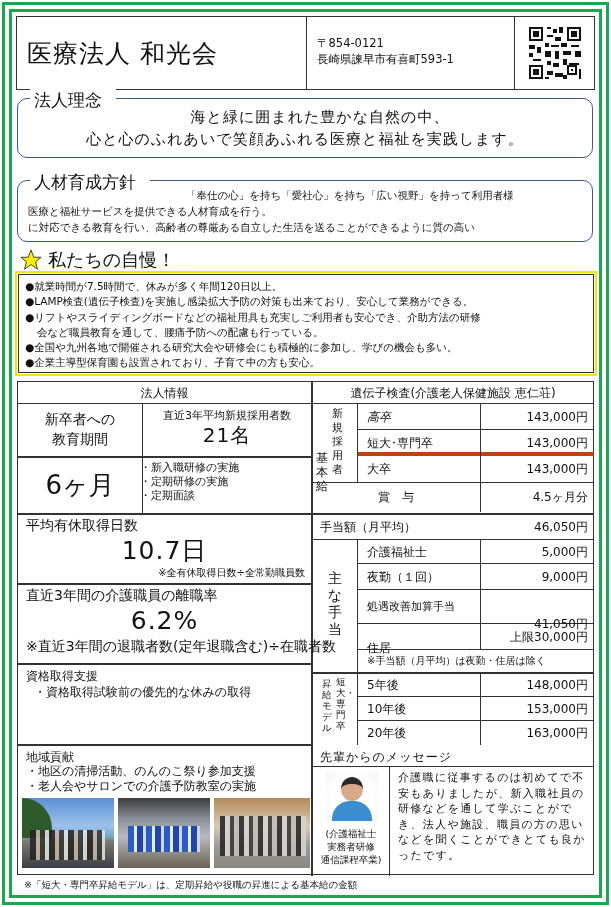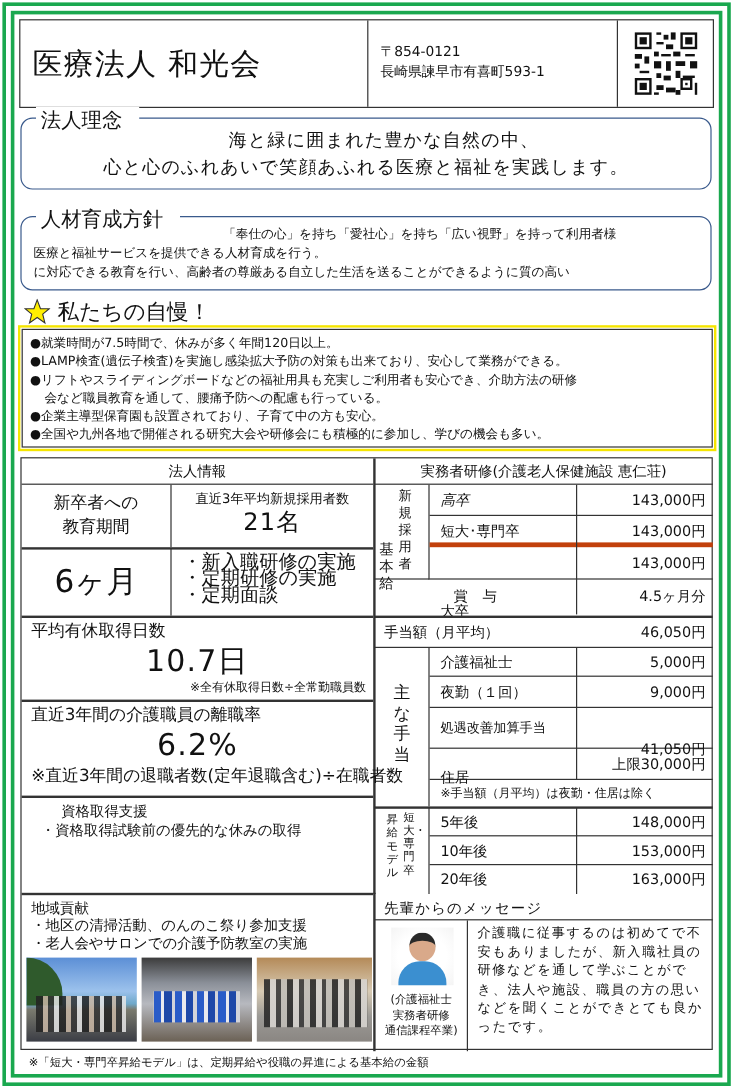--- a/index.html
+++ b/index.html
@@ -127,57 +127,57 @@
   <svg width="22" height="22" viewBox="0 0 24 24">
       <polygon points="12,1 15,9 23,9 17,14 19,22 12,17 5,22 7,14 1,9 9,9" fill="#ffee00" stroke="#333" stroke-width="1"></polygon>
     </svg>
   <span>私たちの自慢！</span>
 </div>
 <div class="pride-box">
   <div>●就業時間が7.5時間で、休みが多く年間120日以上。</div>
   <div>●LAMP検査(遺伝子検査)を実施し感染拡大予防の対策も出来ており、安心して業務ができる。</div>
   <div>●リフトやスライディングボードなどの福祉用具も充実しご利用者も安心でき、介助方法の研修</div>
   <div class="indent">会など職員教育を通して、腰痛予防への配慮も行っている。</div>
+  <div>●全国や九州各地で開催される研究大会や研修会にも積極的に参加し、学びの機会も多い。</div>
   <div>●企業主導型保育園も設置されており、子育て中の方も安心。</div>
-  <div>●全国や九州各地で開催される研究大会や研修会にも積極的に参加し、学びの機会も多い。</div>
 </div>
 
 <div class="tbl">
 
   <div class="vline" style="left:293px;top:0;height:363px;"></div>
 
   <div class="ab ctr" style="left:0;top:0;width:293px;height:22px;line-height:22px;font-size:12px;border-bottom:1px solid #333;">法人情報</div>
   <div class="ab ctr" style="left:0;top:22px;width:125px;height:52px;padding-top:5px;font-size:14px;line-height:20px;border-right:1px solid #333;">
     <div>新卒者への</div>
     <div>教育期間</div>
   </div>
   <div class="ab ctr" style="left:125px;top:22px;width:168px;height:52px;padding-top:4px;">
     <div style="font-size:11px;">直近3年平均新規採用者数</div>
     <div style="font-size:20px;line-height:24px;letter-spacing:1px;">21名</div>
   </div>
   <div class="hline" style="left:0;top:74px;width:293px;"></div>
   <div class="ab ctr" style="left:0;top:75px;width:125px;height:56px;line-height:56px;font-size:26px;border-right:1px solid #333;">6ヶ月</div>
-  <div class="ab" style="left:134px;top:79px;font-size:16px;line-height:14px;">
+  <div class="ab" style="left:122px;top:79px;font-size:11px;line-height:14px;">
     <div>・新入職研修の実施</div>
     <div>・定期研修の実施</div>
     <div>・定期面談</div>
   </div>
   <div class="hline" style="left:0;top:131px;width:293px;"></div>
 
   <div class="ab" style="left:8px;top:135px;font-size:14px;">平均有休取得日数</div>
   <div class="ab ctr" style="left:0;top:152px;width:293px;font-size:25px;letter-spacing:1px;">10.7日</div>
   <div class="ab r" style="left:0;top:184px;width:287px;font-size:10px;">※全有休取得日数÷全常勤職員数</div>
   <div class="hline" style="left:0;top:201px;width:293px;"></div>
 
   <div class="ab" style="left:8px;top:205px;font-size:14px;">直近3年間の介護職員の離職率</div>
   <div class="ab ctr" style="left:0;top:224px;width:293px;font-size:25px;letter-spacing:1px;">6.2%</div>
   <div class="ab" style="left:8px;top:256px;font-size:14px;">※直近3年間の退職者数(定年退職含む)÷在職者数</div>
   <div class="hline" style="left:0;top:281px;width:293px;"></div>
 
-  <div class="ab" style="left:8px;top:286px;font-size:12px;margin-left:25px;">資格取得支援</div>
+  <div class="ab" style="left:8px;top:286px;font-size:12px;">資格取得支援</div>
   <div class="ab" style="left:16px;top:302px;font-size:12px;">・資格取得試験前の優先的な休みの取得</div>
   <div class="hline" style="left:0;top:362px;width:293px;"></div>
 
   <div class="ab" style="left:8px;top:367px;font-size:12px;">地域貢献</div>
   <div class="ab" style="left:8px;top:382px;font-size:12px;line-height:15px;">
     <div>・地区の清掃活動、のんのこ祭り参加支援</div>
     <div>・老人会やサロンでの介護予防教室の実施</div>
   </div>
   <div class="ab" style="left:4px;top:416px;width:288px;height:70px;">
     <div class="photo" style="left:0;width:92px;background:linear-gradient(180deg,#5c8fd6 0%,#9cc2ec 40%,#6ea8c9 55%,#7a7a6e 62%,#3b3d45 100%);">
@@ -185,37 +185,37 @@
       <div style="position:absolute;left:8px;top:32px;width:75px;height:30px;background:repeating-linear-gradient(90deg,#222 0 6px,#c9b7a5 6px 10px,#333 10px 15px,#e6e6e6 15px 19px);opacity:.85;"></div>
     </div>
     <div class="photo" style="left:96px;width:92px;background:linear-gradient(180deg,#3c3c3c 0%,#8a8f98 30%,#b7b9bf 55%,#6b6155 100%);">
       <div style="position:absolute;left:10px;top:28px;width:72px;height:26px;background:repeating-linear-gradient(90deg,#2a5cc8 0 6px,#e9e9ee 6px 9px,#1e48a8 9px 15px,#d3d4da 15px 18px);"></div>
     </div>
     <div class="photo" style="left:192px;width:96px;background:linear-gradient(180deg,#b48a58 0%,#d8cbb4 40%,#9c9a96 70%,#8a8682 100%);">
       <div style="position:absolute;left:6px;top:18px;width:86px;height:40px;background:repeating-linear-gradient(90deg,#2b2b2b 0 5px,#d6d3cf 5px 10px,#3a3a3a 10px 14px,#c1beb8 14px 19px);opacity:.9;"></div>
     </div>
   </div>
 
-  <div class="ab ctr" style="left:294px;top:0;width:282px;height:22px;line-height:22px;font-size:12px;border-bottom:1px solid #333;">実務者研修(介護老人保健施設 恵仁荘)</div>
+  <div class="ab ctr" style="left:294px;top:0;width:282px;height:22px;line-height:22px;font-size:12px;border-bottom:1px solid #333;">遺伝子検査(介護老人保健施設 恵仁荘)</div>
 
   <div class="ab" style="left:294px;top:22px;width:46px;height:79px;border-right:1px solid #333;border-bottom:1px solid #333;">
     <div class="ab" style="left:4px;top:15px;width:12px;font-size:12px;line-height:14px;margin-top:32px;">基本給</div>
     <div class="ab" style="left:20px;top:3px;width:12px;font-size:11px;line-height:14px;">新規採用者</div>
   </div>
   <div class="ab" style="left:340px;top:22px;width:236px;">
     <div class="ab" style="left:0;top:0;width:236px;height:26px;border-bottom:1px solid #333;">
       <span class="ab" style="left:9px;top:5px;font-size:12px;font-style:italic;">高卒</span>
       <span class="ab r" style="right:6px;top:5px;font-size:12px;">143,000円</span>
     </div>
     <div class="ab" style="left:0;top:26px;width:236px;height:26px;border-bottom:4px solid #c2410c;">
       <span class="ab" style="left:9px;top:5px;font-size:12px;">短大･専門卒</span>
       <span class="ab r" style="right:6px;top:5px;font-size:12px;">143,000円</span>
     </div>
     <div class="ab" style="left:0;top:52px;width:236px;height:27px;border-bottom:1px solid #333;">
-      <span class="ab" style="left:9px;top:5px;font-size:12px;margin-top:40px;">大卒</span>
+      <span class="ab" style="left:9px;top:5px;font-size:12px;">大卒</span>
       <span class="ab r" style="right:6px;top:5px;font-size:12px;">143,000円</span>
     </div>
     <div class="vline" style="left:122px;top:0;height:108px;width:1px;"></div>
   </div>
   <div class="ab ctr" style="left:294px;top:101px;width:168px;height:29px;line-height:29px;font-size:12px;">賞　与</div>
   <div class="ab r" style="left:462px;top:101px;width:108px;height:29px;line-height:29px;font-size:12px;">4.5ヶ月分</div>
   <div class="hline" style="left:294px;top:131px;width:282px;"></div>
 
   <div class="ab" style="left:302px;top:137px;font-size:12px;">手当額（月平均）</div>
   <div class="ab r" style="left:462px;top:137px;width:108px;font-size:12px;">46,050円</div>

